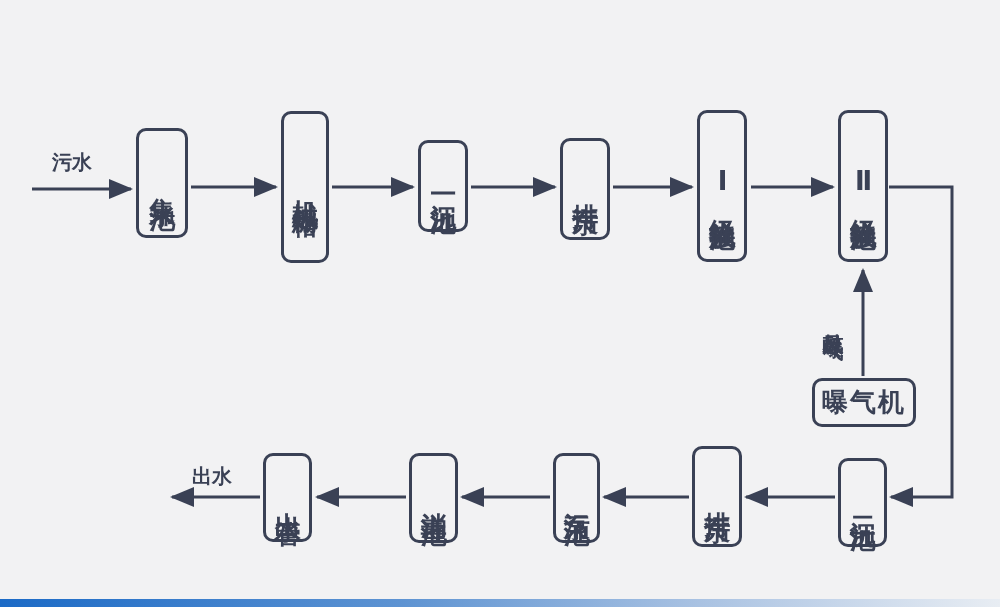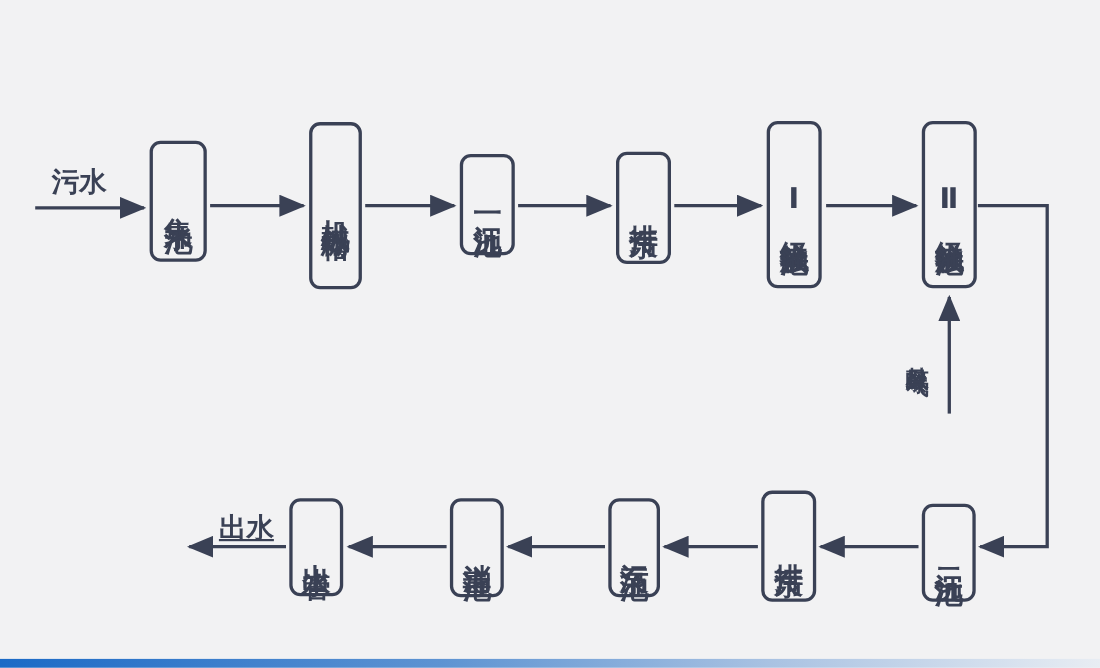--- a/index.html
+++ b/index.html
@@ -27,21 +27,21 @@
   .arrows{position:absolute;left:0;top:0;width:1000px;height:542px;}
   .node{
     position:absolute;box-sizing:border-box;
     border:3px solid #3a4155;border-radius:10px;
     color:#3a4155;background:transparent;
     display:flex;align-items:center;justify-content:center;
     font-size:26px;font-weight:700;line-height:1.05;
   }
   .v{writing-mode:vertical-rl;text-orientation:upright;letter-spacing:4px;}
   .label{
-    position:absolute;color:#3a4155;font-size:25px;font-weight:700;
+    position:absolute;color:#3a4155;font-size:20px;font-weight:700;
     text-align:center;
   }
   .vlabel{writing-mode:vertical-rl;text-orientation:upright;letter-spacing:2px;font-size:21px;}
 </style>
 </head>
 <body>
 
 <div class="slide">
 
 
@@ -70,28 +70,29 @@
       </g>
     </svg>
 
     <div class="node v" style="left:136px;top:71px;width:52px;height:110px;">集水池</div>
     <div class="node v" style="left:281px;top:54px;width:48px;height:152px;">机械栅格</div>
     <div class="node v" style="left:418px;top:83px;width:50px;height:92px;">一沉池</div>
     <div class="node v" style="left:560px;top:81px;width:50px;height:102px;">排污泵</div>
     <div class="node v" style="left:697px;top:53px;width:50px;height:152px;letter-spacing:2px;">Ⅰ级接触池</div>
     <div class="node v" style="left:838px;top:53px;width:50px;height:152px;letter-spacing:2px;">Ⅱ级接触池</div>
 
+    <div class="node" style="left:812px;top:321px;width:104px;height:49px;letter-spacing:2px;">曝气机</div>
 
     <div class="node v" style="left:838px;top:401px;width:49px;height:89px;">二沉池</div>
     <div class="node v" style="left:692px;top:389px;width:50px;height:101px;">排污泵</div>
     <div class="node v" style="left:553px;top:396px;width:47px;height:90px;">污泵池</div>
     <div class="node v" style="left:409px;top:396px;width:49px;height:90px;">消毒池</div>
     <div class="node v" style="left:263px;top:396px;width:49px;height:89px;">出水管</div>
 
     <div class="label" style="left:42px;top:92px;width:60px;">污水</div>
-    <div class="label" style="left:194px;top:406px;width:60px;text-decoration:underline;">出水</div>
+    <div class="label" style="left:182px;top:406px;width:60px;">出水</div>
     <div class="label vlabel" style="left:819px;top:212px;height:104px;">鼓风曝气</div>
 
   </div>
 
   <footer class="bottombar"></footer>
 
 </div>
 
 </body></html>

